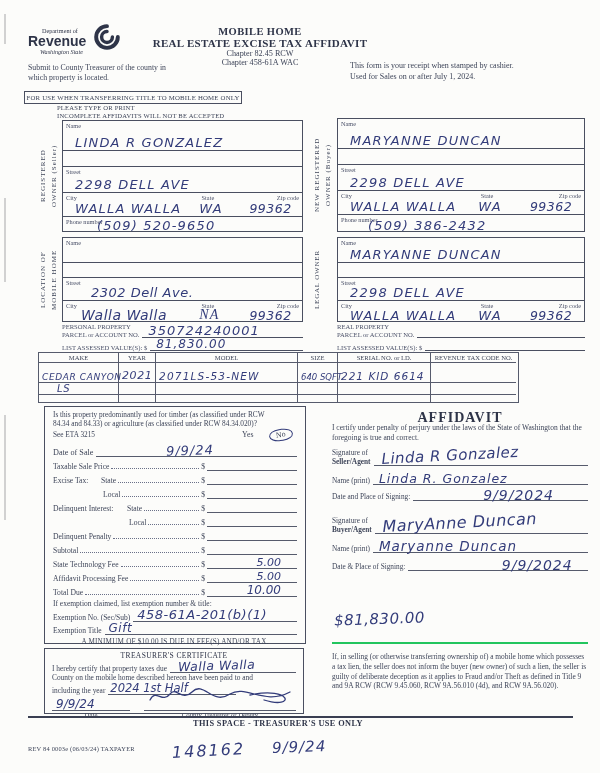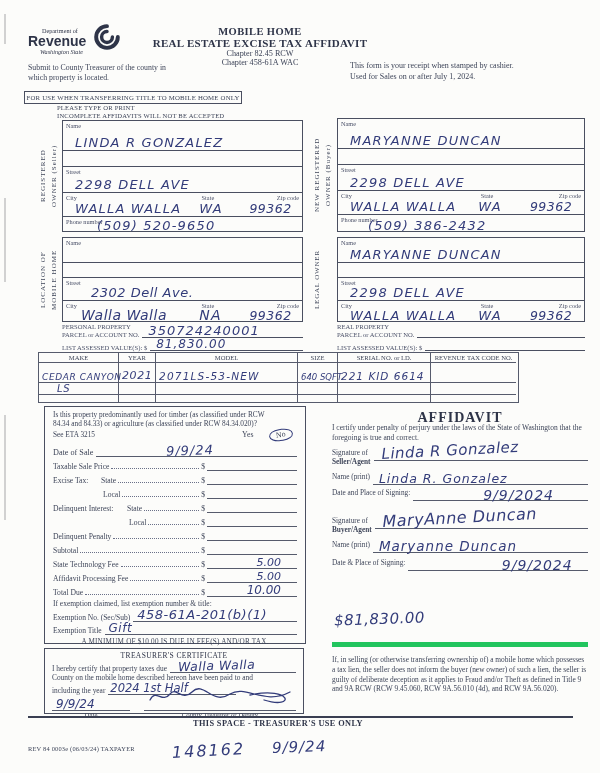--- a/index.html
+++ b/index.html
@@ -78,30 +78,30 @@
   .ex-row{display:flex;align-items:flex-end;height:13px;font-size:7.5px;}
   .ex-fill{flex:1;border-bottom:1px solid #565b6c;position:relative;height:11px;margin-left:3px;}
   .ex-fill .hw{position:absolute;left:4px;bottom:-1px;font-size:13px;letter-spacing:.5px;}
   .ex-fill .hw.gift{font-size:12px;}
   .min-note{font-size:7.2px;text-align:center;margin-top:3px;letter-spacing:.2px;}
 
   
   .aff{left:332px;top:406px;width:256px;height:310px;}
   .aff-title{position:absolute;top:4px;width:100%;text-align:center;font-weight:bold;font-size:14px;letter-spacing:1px;color:#2e3448;}
   .aff-certify{position:absolute;top:17px;width:100%;font-size:7.5px;line-height:1.3;}
-  .aff-row{position:absolute;display:flex;width:100%;}
+  .aff-row{position:absolute;display:flex;align-items:flex-end;width:100%;}
   .aff-lbl{flex:none;font-size:7.3px;line-height:1.25;}
   .aff-line{flex:1;border-bottom:1px solid #565b6c;position:relative;height:12px;margin-left:3px;}
   .sig{position:absolute;bottom:-3px;left:8px;font-size:15px;letter-spacing:.5px;transform:rotate(-3deg);transform-origin:left bottom;}
   .sig2{font-size:16px;}
   .np{position:absolute;bottom:-2px;left:6px;font-size:12.5px;letter-spacing:1px;}
   .dt{position:absolute;bottom:-3px;left:40%;font-size:14px;letter-spacing:1px;}
   .dt2{left:52%;}
   .assessed-note{position:absolute;top:204px;left:2px;font-size:15px;letter-spacing:.5px;transform:rotate(-2deg);}
-  .lien{position:absolute;top:236px;width:100%;border-top:5px solid #22c55e;padding-top:8px;font-size:7.4px;line-height:1.32;}
+  .lien{position:absolute;top:236px;width:100%;border-top:2px solid #22c55e;padding-top:8px;font-size:7.4px;line-height:1.32;}
 
   
   .tre{left:44px;top:648px;width:260px;height:66px;border:1px solid #4a4f60;box-sizing:border-box;padding:2px 7px 0 7px;}
   .tre-title{text-align:center;font-size:7.5px;letter-spacing:.4px;height:9px;color:#2e3448;}
   .tre-l1{display:flex;align-items:flex-end;height:13px;font-size:7.4px;justify-content:space-between;}
   .tre-fill{flex:1;border-bottom:1px solid #565b6c;position:relative;height:11px;margin-left:3px;}
   .tre-fill .hw{position:absolute;bottom:-1px;left:8px;font-size:12.5px;letter-spacing:.5px;transform:rotate(-2deg);}
   .tre-l2{font-size:7.4px;height:10px;}
   .tre-l3{display:flex;align-items:flex-end;height:12px;font-size:7.4px;}
   .tre-fill3{width:128px;border-bottom:1px solid #565b6c;position:relative;height:11px;margin-left:3px;}
@@ -227,21 +227,21 @@
     <div class="orow" style="height:15px;"></div>
     <div class="orow" style="height:23px;">
       <span class="flabel">Street</span>
       <span class="hw oval" style="left:28px;letter-spacing:.5px;">2302 Dell Ave.</span>
     </div>
     <div class="orow" style="height:22px;">
       <span class="flabel">City</span>
       <span class="flabel flabel-state">State</span>
       <span class="flabel flabel-zip">Zip code</span>
       <span class="hw oval" style="left:18px;font-size:14px;letter-spacing:.5px;">Walla Walla</span>
-      <span class="hw oval oval-state" style="font-size:14px;">NA</span>
+      <span class="hw oval oval-state" style="font-size:14px;font-family:Liberation Serif, serif;">NA</span>
       <span class="hw oval oval-zip">99362</span>
     </div>
   </div>
 
   <div class="vlabel" style="left:312px;top:237px;height:85px;width:22px;letter-spacing:.8px;">
     <div>LEGAL OWNER</div>
     <div></div>
   </div>
   <div class="obox" style="left:337px;top:237px;width:248px;height:85px;">
     <div class="orow" style="height:25px;">

